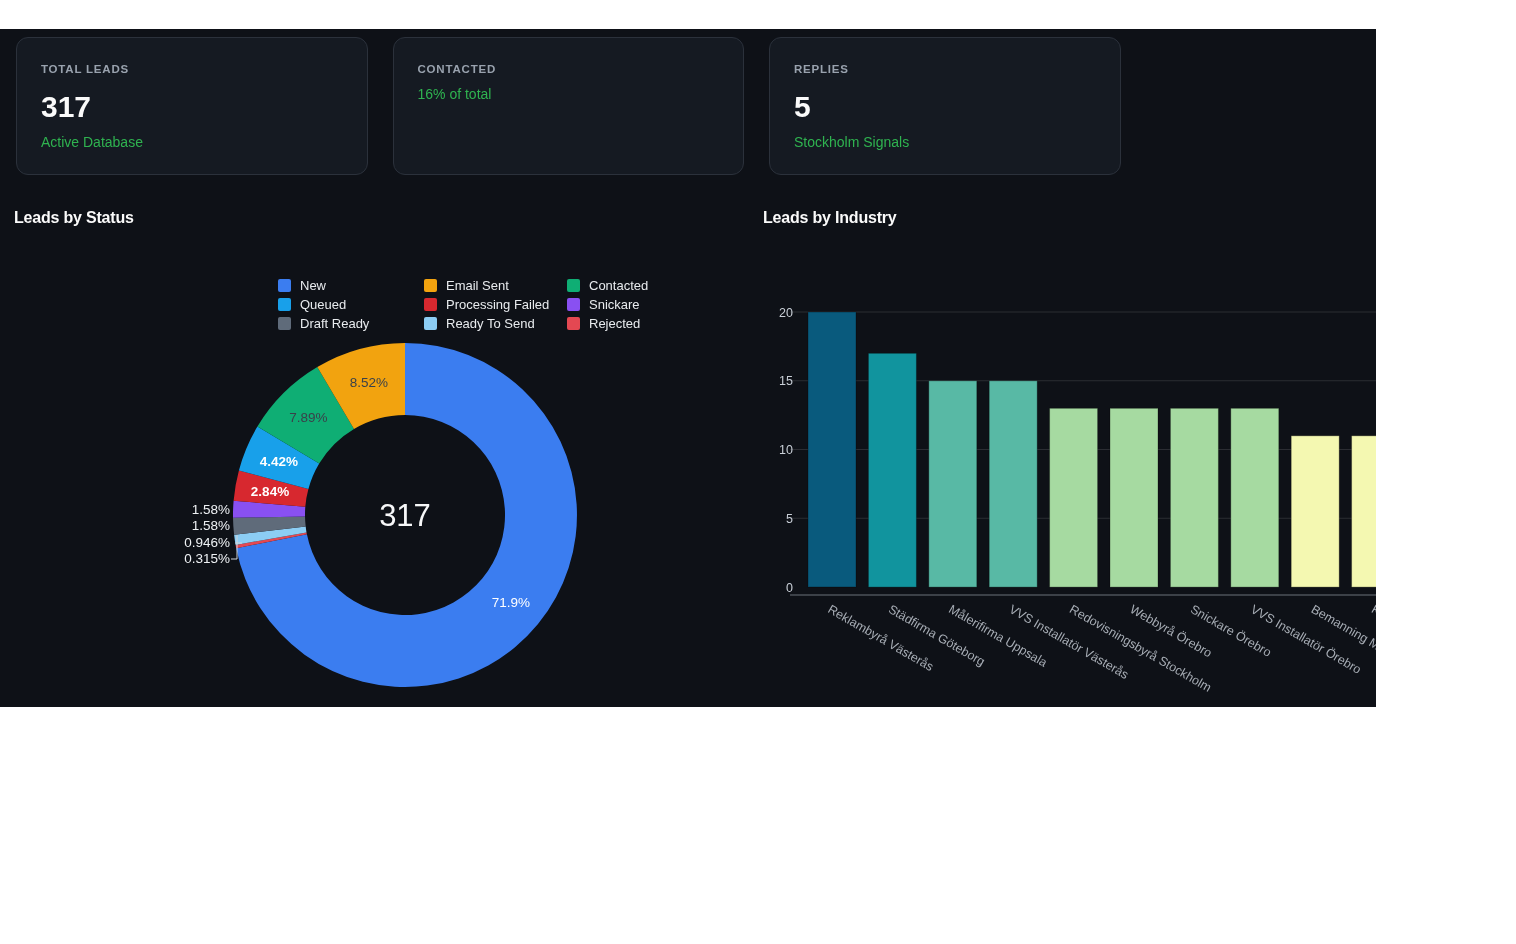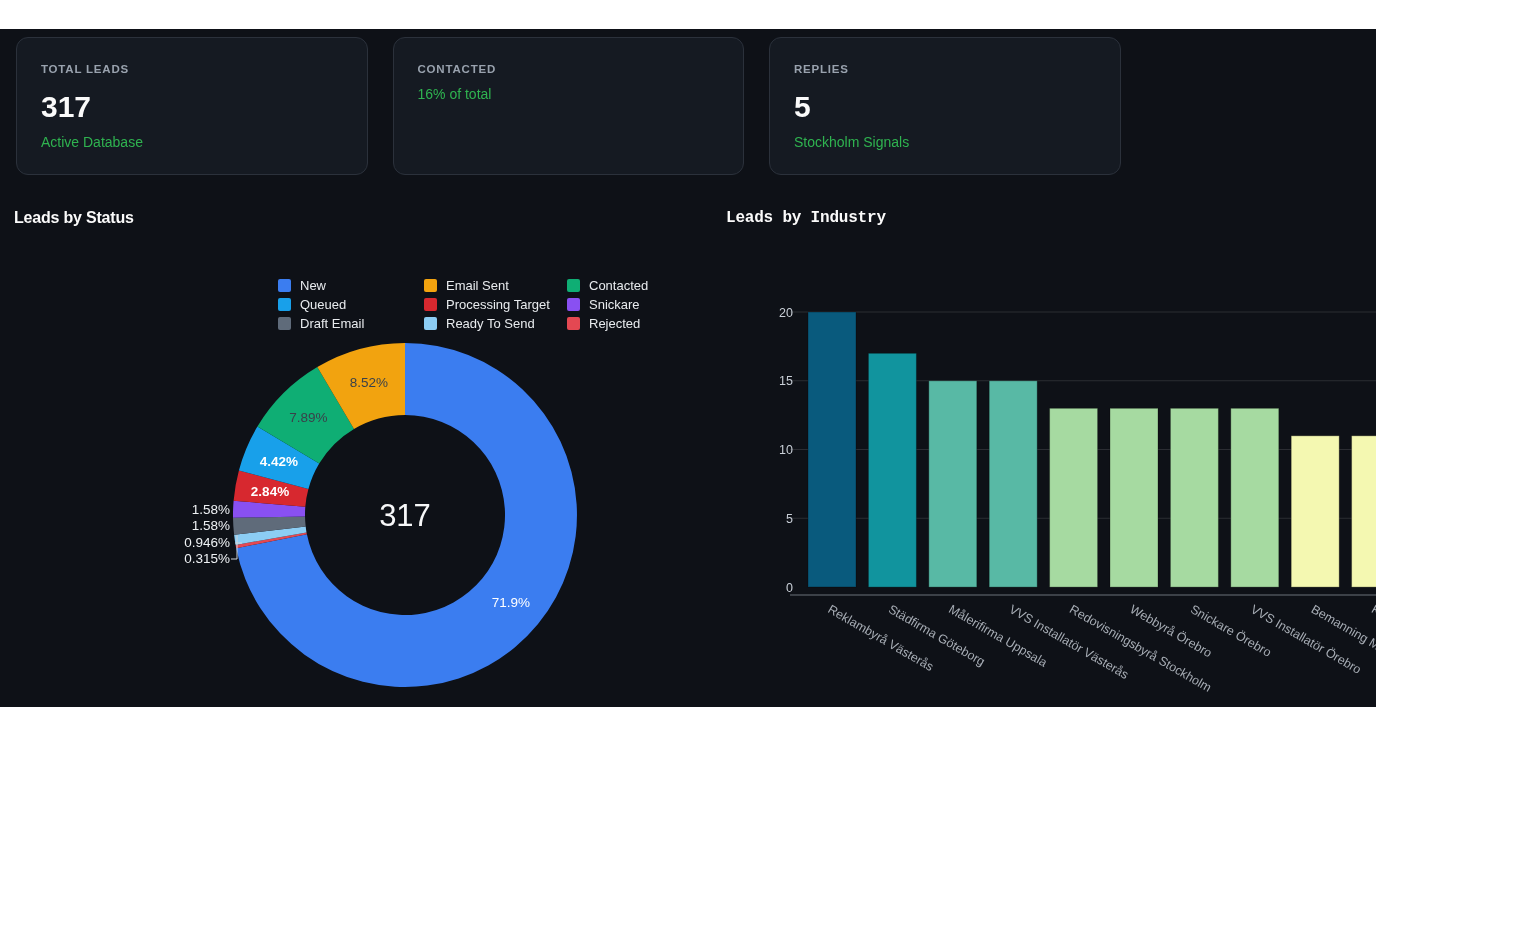--- a/index.html
+++ b/index.html
@@ -7,21 +7,21 @@
   .dark{position:relative;width:1516px;height:678px;background:#0e1117;}
   
   .cards{display:grid;grid-template-columns:repeat(4,1fr);gap:25px;padding:8px 19px 0 16px;}
   .card{background:#151a22;border:1px solid #2b313b;border-radius:12px;height:138px;box-sizing:border-box;padding:25px 24px;}
   .card-label{color:#99a2ae;font-size:11.5px;font-weight:600;letter-spacing:.8px;}
   .card-value{color:#fafafa;font-size:30px;font-weight:700;line-height:33px;margin-top:15px;}
   .card-delta{color:#2fb350;font-size:14px;font-weight:400;margin-top:11px;}
   
   .chart-title{position:absolute;top:180px;margin:0;color:#fafafa;font-size:16px;font-weight:700;letter-spacing:-.2px;}
   .chart-title.left{left:14px;}
-  .chart-title.right{left:726px;font-family:Liberation Mono, monospace;}
+  .chart-title.right{left:763px;}
   
   .legend{position:absolute;left:278px;top:247px;display:grid;grid-template-columns:146px 143px auto;grid-template-rows:repeat(3,19px);grid-auto-flow:column;align-items:center;}
   .legend-item{display:flex;align-items:center;gap:9px;cursor:pointer;}
   .swatch{width:13px;height:13px;border-radius:2px;flex:0 0 auto;}
   .legend-label{color:#e8ebee;font-size:13px;font-weight:500;white-space:nowrap;}
   
   svg{position:absolute;overflow:visible;}
   #donut-svg{left:0;top:230px;}
   #bar-svg{left:763px;top:230px;}
   .slice-label{font-size:13.5px;font-weight:400;}
@@ -66,29 +66,29 @@
         <div class="legend-item">
           <span class="swatch" style="background: rgb(59, 125, 240);"></span>
           <span class="legend-label">New</span>
         </div>
         <div class="legend-item">
           <span class="swatch" style="background: rgb(24, 160, 234);"></span>
           <span class="legend-label">Queued</span>
         </div>
         <div class="legend-item">
           <span class="swatch" style="background: rgb(95, 107, 122);"></span>
-          <span class="legend-label">Draft Email</span>
+          <span class="legend-label">Draft Ready</span>
         </div>
         <div class="legend-item">
           <span class="swatch" style="background: rgb(242, 163, 15);"></span>
           <span class="legend-label">Email Sent</span>
         </div>
         <div class="legend-item">
           <span class="swatch" style="background: rgb(215, 40, 47);"></span>
-          <span class="legend-label">Processing Target</span>
+          <span class="legend-label">Processing Failed</span>
         </div>
         <div class="legend-item">
           <span class="swatch" style="background: rgb(140, 205, 244);"></span>
           <span class="legend-label">Ready To Send</span>
         </div>
         <div class="legend-item">
           <span class="swatch" style="background: rgb(15, 174, 116);"></span>
           <span class="legend-label">Contacted</span>
         </div>
         <div class="legend-item">

